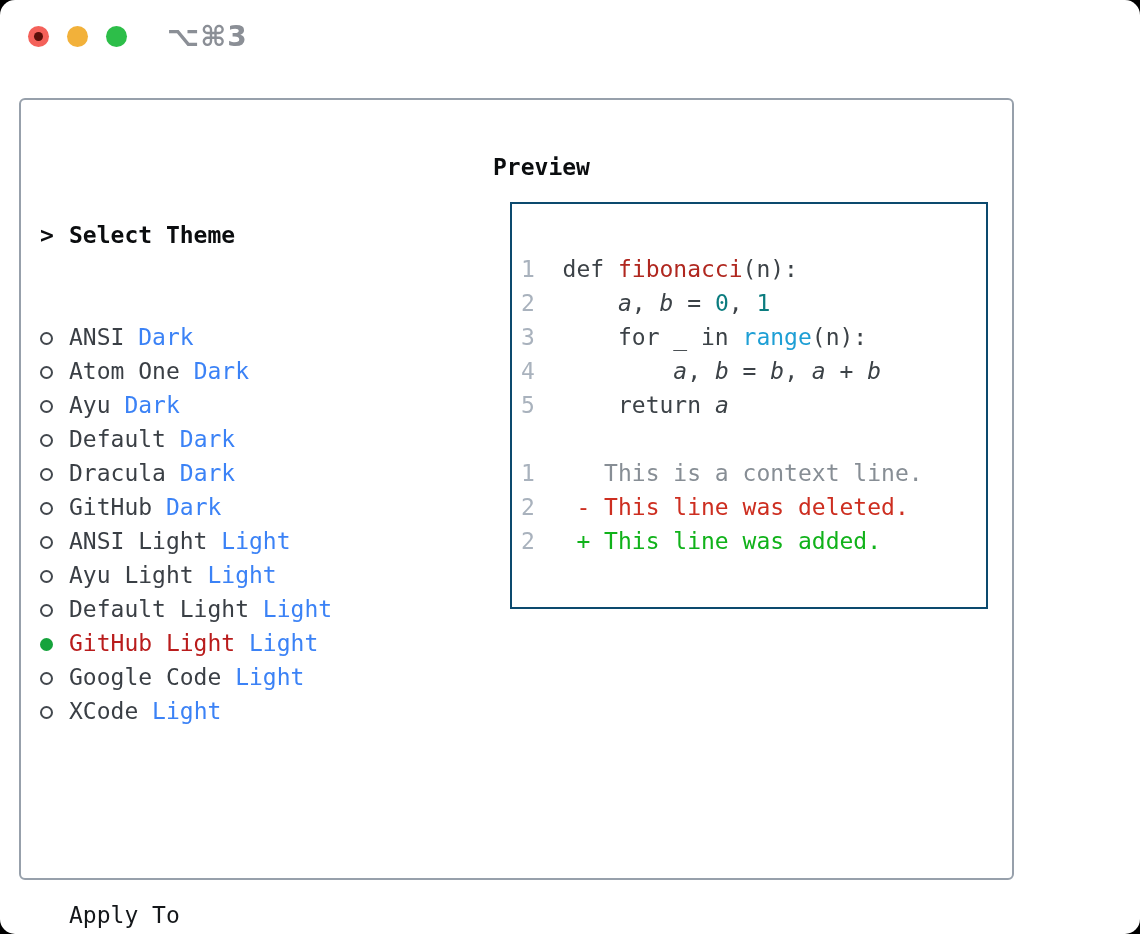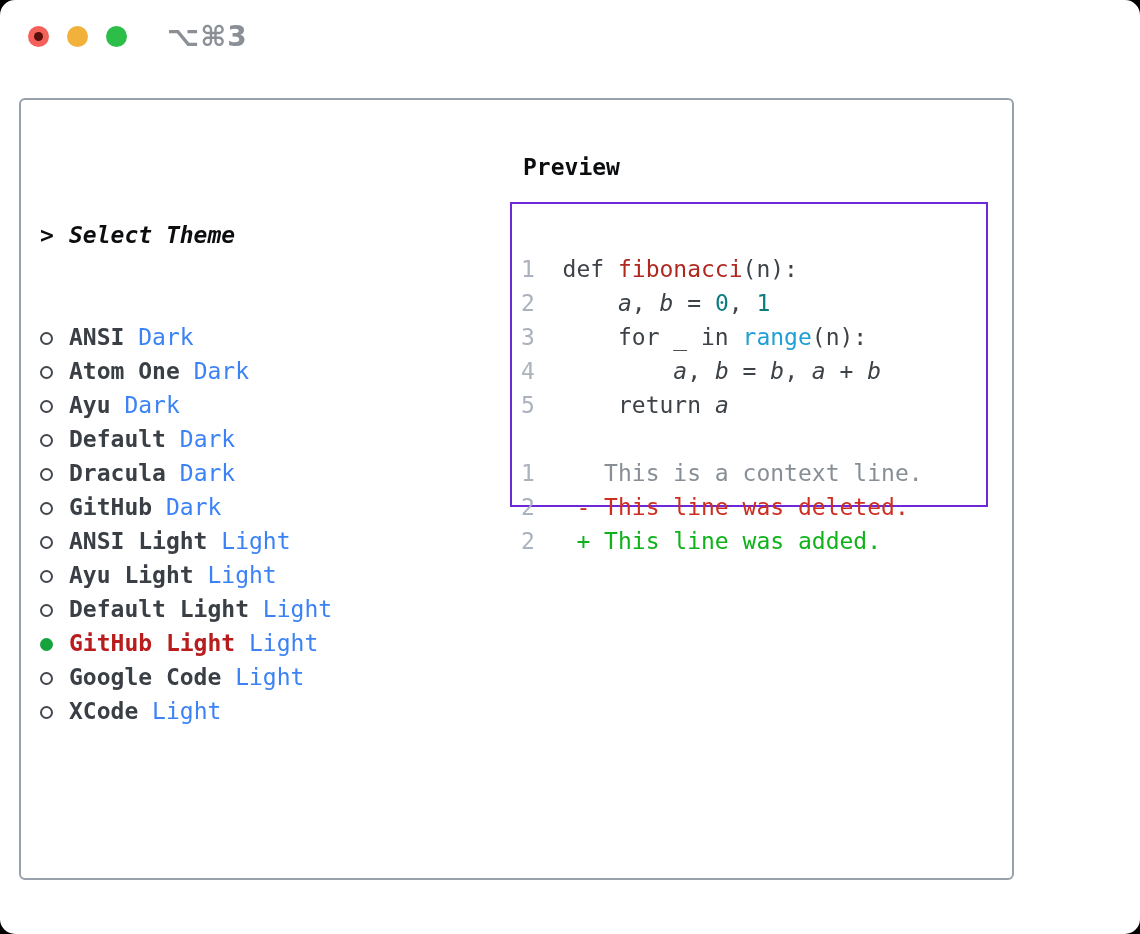--- a/index.html
+++ b/index.html
@@ -36,39 +36,39 @@
     box-sizing:border-box;
   }
   .left-col{
     position:absolute;left:19px;top:50px;
     font-size:23px;line-height:34px;color:#3a3f45;
     white-space:pre;
   }
   .row{height:34px;}
   .marker{display:inline-block;width:29px;vertical-align:baseline;}
   .prompt{font-weight:bold;color:#0b0d0f;}
-  .heading{font-weight:bold;color:#0b0d0f;font-style:italic;}
+  .heading{font-weight:bold;color:#0b0d0f;}
   .ring{
     display:inline-block;width:12px;height:12px;border-radius:50%;
     border:2px solid #43484e;box-sizing:border-box;
     width:13px;height:13px;
   }
   .ring.sel{background:#16a33c;border-color:#16a33c;}
-  .tname{color:#3a3f45;font-weight:bold;}
+  .tname{color:#3a3f45;}
   .tname.sel{color:#b91c1c;}
   .ttag{color:#3b82f6;}
   .apply-title{padding-left:29px;color:#14171a;}
   
   .preview-title{
-    position:absolute;left:502px;top:50px;line-height:34px;
+    position:absolute;left:472px;top:50px;line-height:34px;
     font-size:23px;font-weight:bold;color:#0b0d0f;
   }
   .preview-box{
-    position:absolute;left:489px;top:102px;width:478px;height:305px;
-    border:2px solid #6d28d9;background:#fff;box-sizing:border-box;
+    position:absolute;left:489px;top:102px;width:478px;height:407px;
+    border:2px solid #0c4a6e;background:#fff;box-sizing:border-box;
   }
   #code-block{
     margin:0;position:absolute;left:9px;top:48px;
     font-family:"DejaVu Sans Mono", monospace;
     font-size:23px;line-height:34px;white-space:pre;
   }
   .c-ln{color:#a9b2bd;}
   .c-pl{color:#3c4247;}
   .c-fn{color:#b0271f;}
   .c-num{color:#0b7c7f;}
@@ -91,20 +91,21 @@
     <span class="light green"></span>
   </div>
   <span class="shortcut">⌥⌘3</span>
 
   <div class="panel">
 
     <div class="left-col">
       <div class="row"><span class="marker prompt">&gt;</span><span class="heading">Select Theme</span></div>
       <div id="theme-list"><div class="row"><span class="marker"><span class="ring"></span></span><span class="tname">ANSI</span><span class="ttag"> Dark</span></div><div class="row"><span class="marker"><span class="ring"></span></span><span class="tname">Atom One</span><span class="ttag"> Dark</span></div><div class="row"><span class="marker"><span class="ring"></span></span><span class="tname">Ayu</span><span class="ttag"> Dark</span></div><div class="row"><span class="marker"><span class="ring"></span></span><span class="tname">Default</span><span class="ttag"> Dark</span></div><div class="row"><span class="marker"><span class="ring"></span></span><span class="tname">Dracula</span><span class="ttag"> Dark</span></div><div class="row"><span class="marker"><span class="ring"></span></span><span class="tname">GitHub</span><span class="ttag"> Dark</span></div><div class="row"><span class="marker"><span class="ring"></span></span><span class="tname">ANSI Light</span><span class="ttag"> Light</span></div><div class="row"><span class="marker"><span class="ring"></span></span><span class="tname">Ayu Light</span><span class="ttag"> Light</span></div><div class="row"><span class="marker"><span class="ring"></span></span><span class="tname">Default Light</span><span class="ttag"> Light</span></div><div class="row"><span class="marker"><span class="ring sel"></span></span><span class="tname sel">GitHub Light</span><span class="ttag"> Light</span></div><div class="row"><span class="marker"><span class="ring"></span></span><span class="tname">Google Code</span><span class="ttag"> Light</span></div><div class="row"><span class="marker"><span class="ring"></span></span><span class="tname">XCode</span><span class="ttag"> Light</span></div></div>
       <div class="row"> </div>
+      <div class="row apply-title">Apply To</div>
       
       
       
     </div>
 
     <div class="preview-title">Preview</div>
     <div class="preview-box">
       <pre id="code-block"><span class="c-ln">1  </span><span class="c-pl">def </span><span class="c-fn">fibonacci</span><span class="c-pl">(n):</span>
 <span class="c-ln">2      </span><span class="c-var">a</span><span class="c-pl">, </span><span class="c-var">b</span><span class="c-pl"> = </span><span class="c-num">0</span><span class="c-pl">, </span><span class="c-num">1</span>
 <span class="c-ln">3      </span><span class="c-pl">for _ in </span><span class="c-call">range</span><span class="c-pl">(n):</span>

